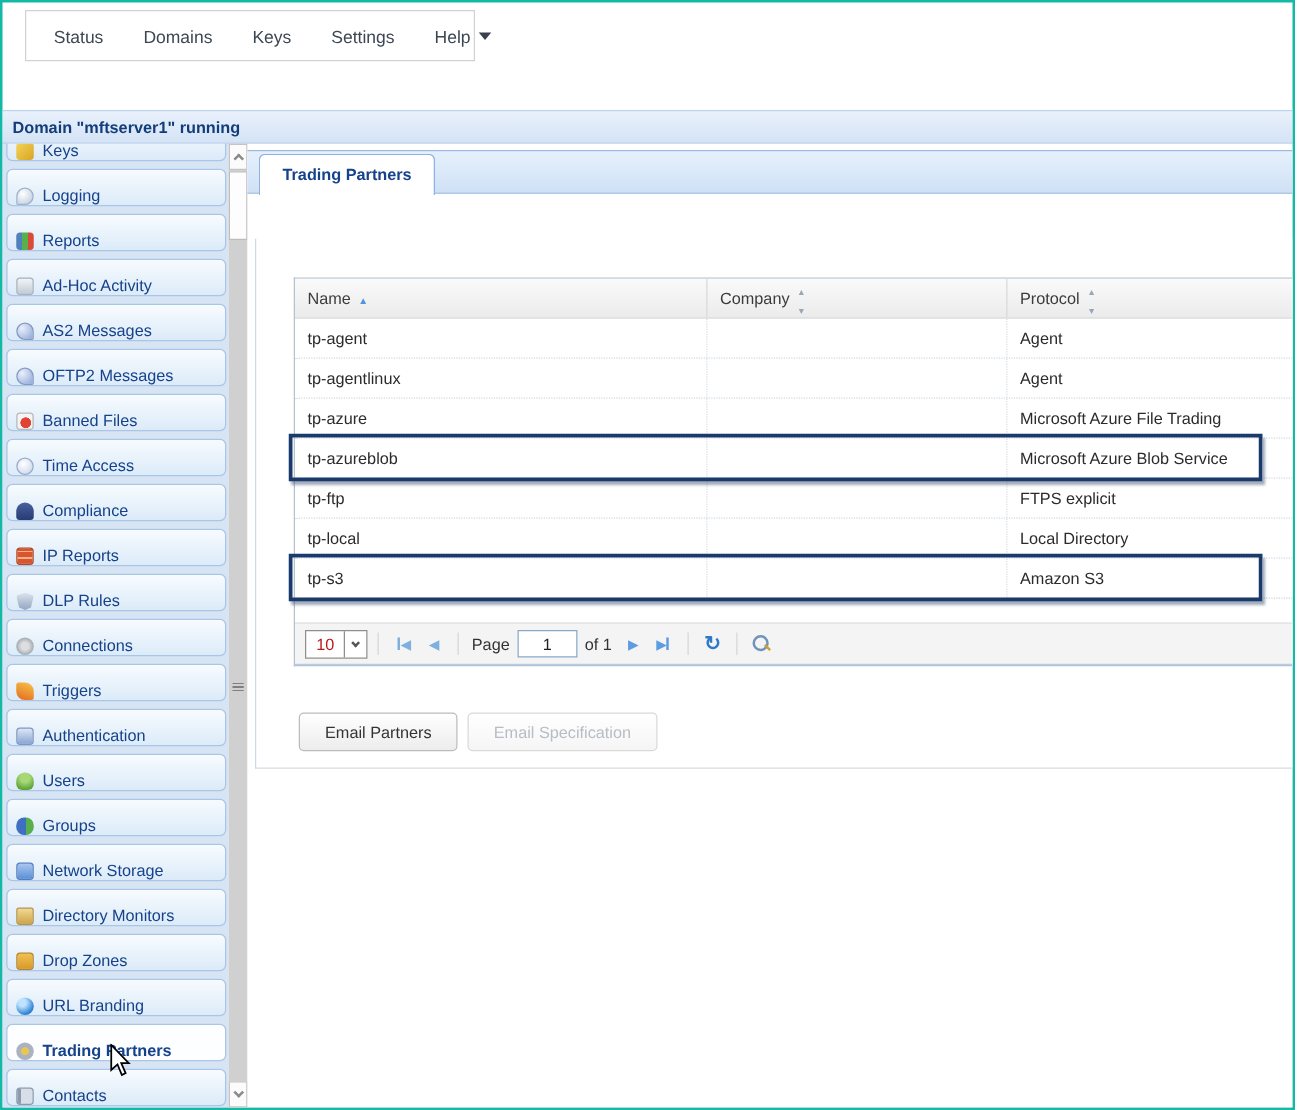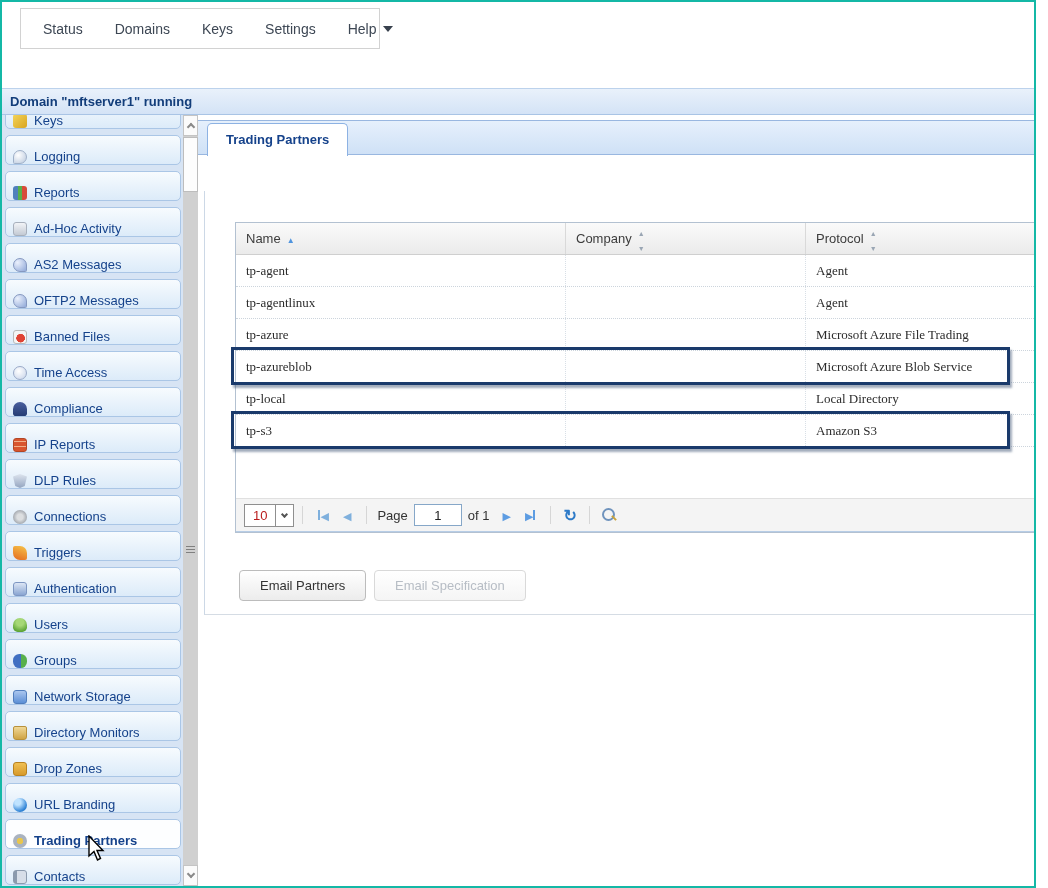--- a/index.html
+++ b/index.html
@@ -80,21 +80,21 @@
   #grid { position:absolute; left:30px; top:31px; right:0; border:1px solid #b3c1d1; border-right:none; background:#fff; }
   .grid-header { display:flex; height:32px; background:linear-gradient(#fafafa,#ebebeb); border-bottom:1px solid #cfcfcf; }
   .hcell { display:flex; align-items:center; padding-left:10px; font-size:13px; color:#3c3c3c;
     border-right:1px solid #d9d9d9; cursor:pointer; }
   .hcell:nth-child(1){ width:330px; } .hcell:nth-child(2){ width:240px; } .hcell:nth-child(3){ flex:1; border-right:none;text-align:right; }
   .sort-asc::before { content:"▲"; font-size:8px; color:#4f94de; margin-left:6px; }
   .sort-both { display:flex; flex-direction:column; margin-left:6px; }
   .sort-both i::before { content:"▲"; font-style:normal; font-size:7px; line-height:5px; color:#9aa6b4; }
   .sort-both i:last-child::before { content:"▼"; }
 
-  .grid-body { height:243px;font-family:Liberation Serif, serif; }
+  .grid-body { height:243px; }
   .grid-row { display:flex; height:32px; border-bottom:1px dotted #ccd4dc; position:relative; background:#fff; cursor:pointer; }
   .gcell { font-size:13px; color:#2b2b2b; line-height:31px; padding-left:10px; overflow:hidden; white-space:nowrap; }
   .gcell:nth-child(1){ width:330px; border-right:1px dotted #d8dfe6; }
   .gcell:nth-child(2){ width:240px; border-right:1px dotted #d8dfe6; }
   .gcell:nth-child(3){ flex:1; }
   .hl { position:absolute; left:-5px; top:-4px; width:779px; height:38px;
     border:3px solid #1a3a6b; box-shadow:2px 3px 2px rgba(70,90,120,.5); z-index:3; pointer-events:none; }
 
   .grid-toolbar { display:flex; align-items:center; height:34px; background:#f4f4f4;
     border-top:1px solid #e0e0e0; border-bottom:1px solid #b7cde6; padding-left:8px; }
@@ -285,20 +285,25 @@
             <div class="grid-row">
               <div class="gcell">tp-azure</div>
               <div class="gcell"></div>
               <div class="gcell">Microsoft Azure File Trading</div>
             </div>
             <div class="grid-row">
               <div class="gcell">tp-azureblob</div>
               <div class="gcell"></div>
               <div class="gcell">Microsoft Azure Blob Service</div>
               <div class="hl"></div>
+            </div>
+            <div class="grid-row">
+              <div class="gcell">tp-ftp</div>
+              <div class="gcell"></div>
+              <div class="gcell">FTPS explicit</div>
             </div>
             <div class="grid-row">
               <div class="gcell">tp-local</div>
               <div class="gcell"></div>
               <div class="gcell">Local Directory</div>
             </div>
             <div class="grid-row">
               <div class="gcell">tp-s3</div>
               <div class="gcell"></div>
               <div class="gcell">Amazon S3</div>

